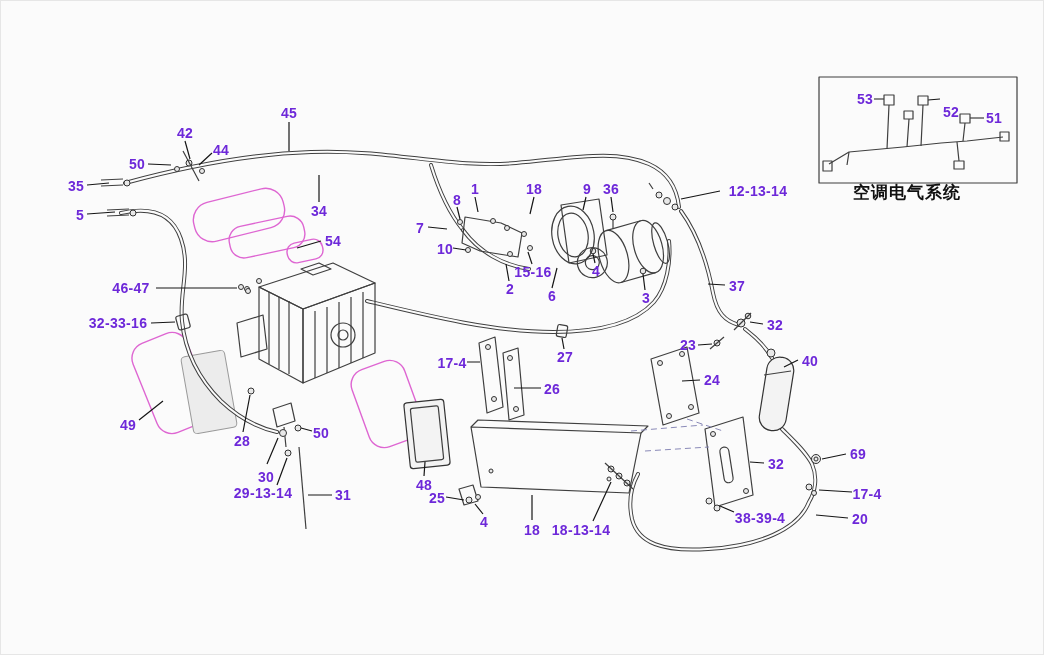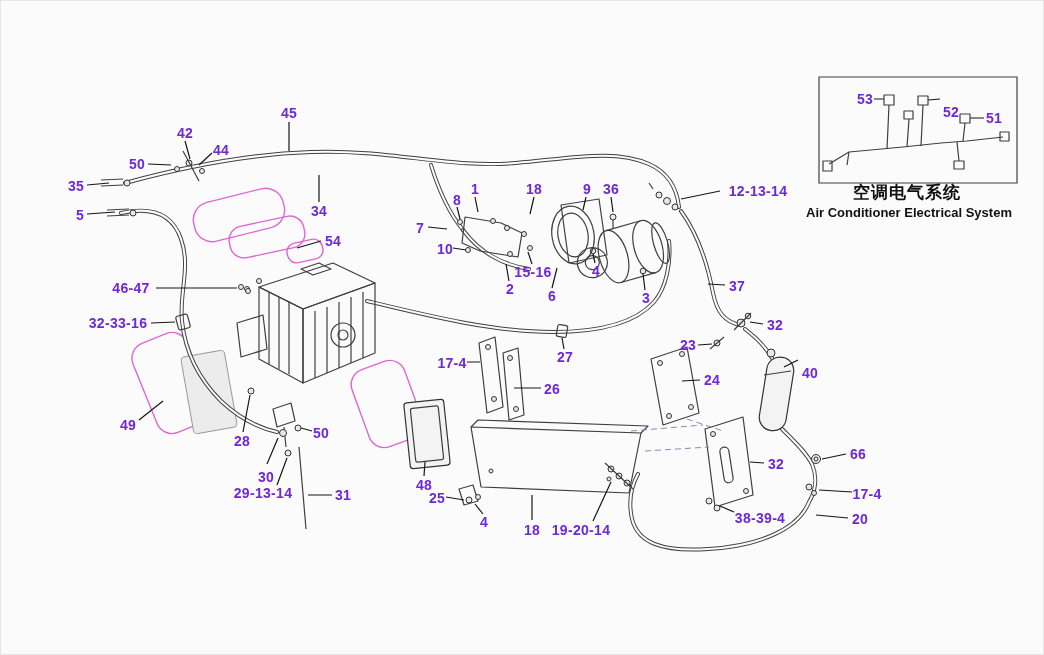--- a/index.html
+++ b/index.html
@@ -253,48 +253,47 @@
     <div class="callout" style="left:127px;top:424px">49</div>
     <div class="callout" style="left:241px;top:440px">28</div>
     <div class="callout" style="left:265px;top:476px">30</div>
     <div class="callout" style="left:262px;top:492px">29-13-14</div>
     <div class="callout" style="left:320px;top:432px">50</div>
     <div class="callout" style="left:342px;top:494px">31</div>
     <div class="callout" style="left:423px;top:484px">48</div>
     <div class="callout" style="left:436px;top:497px">25</div>
     <div class="callout" style="left:483px;top:521px">4</div>
     <div class="callout" style="left:531px;top:529px">18</div>
-    <div class="callout" style="left:580px;top:529px">19-20-14</div>
+    <div class="callout" style="left:580px;top:529px">18-13-14</div>
     <div class="callout" style="left:456px;top:199px">8</div>
     <div class="callout" style="left:474px;top:188px">1</div>
     <div class="callout" style="left:419px;top:227px">7</div>
     <div class="callout" style="left:444px;top:248px">10</div>
     <div class="callout" style="left:533px;top:188px">18</div>
     <div class="callout" style="left:532px;top:271px">15-16</div>
     <div class="callout" style="left:509px;top:288px">2</div>
     <div class="callout" style="left:551px;top:295px">6</div>
     <div class="callout" style="left:586px;top:188px">9</div>
     <div class="callout" style="left:610px;top:188px">36</div>
     <div class="callout" style="left:595px;top:270px">4</div>
     <div class="callout" style="left:645px;top:297px">3</div>
     <div class="callout" style="left:757px;top:190px">12-13-14</div>
     <div class="callout" style="left:736px;top:285px">37</div>
     <div class="callout" style="left:564px;top:356px">27</div>
     <div class="callout" style="left:451px;top:362px">17-4</div>
     <div class="callout" style="left:551px;top:388px">26</div>
     <div class="callout" style="left:687px;top:344px">23</div>
     <div class="callout" style="left:711px;top:379px">24</div>
     <div class="callout" style="left:774px;top:324px">32</div>
-    <div class="callout" style="left:809px;top:372px">40</div>
+    <div class="callout" style="left:809px;top:360px">40</div>
     <div class="callout" style="left:775px;top:463px">32</div>
-    <div class="callout" style="left:857px;top:453px">66</div>
+    <div class="callout" style="left:857px;top:453px">69</div>
     <div class="callout" style="left:866px;top:493px">17-4</div>
     <div class="callout" style="left:759px;top:517px">38-39-4</div>
     <div class="callout" style="left:859px;top:518px">20</div>
     <div class="callout" style="left:864px;top:98px">53</div>
     <div class="callout" style="left:950px;top:111px">52</div>
     <div class="callout" style="left:993px;top:117px">51</div>
   </div>
 
   <div class="inset-title zh" style="left:906px;top:191px">空调电气系统</div>
-  <div class="inset-title en" style="left:908px;top:211px">Air Conditioner Electrical System</div>
 
 </div>
 
 </body></html>

